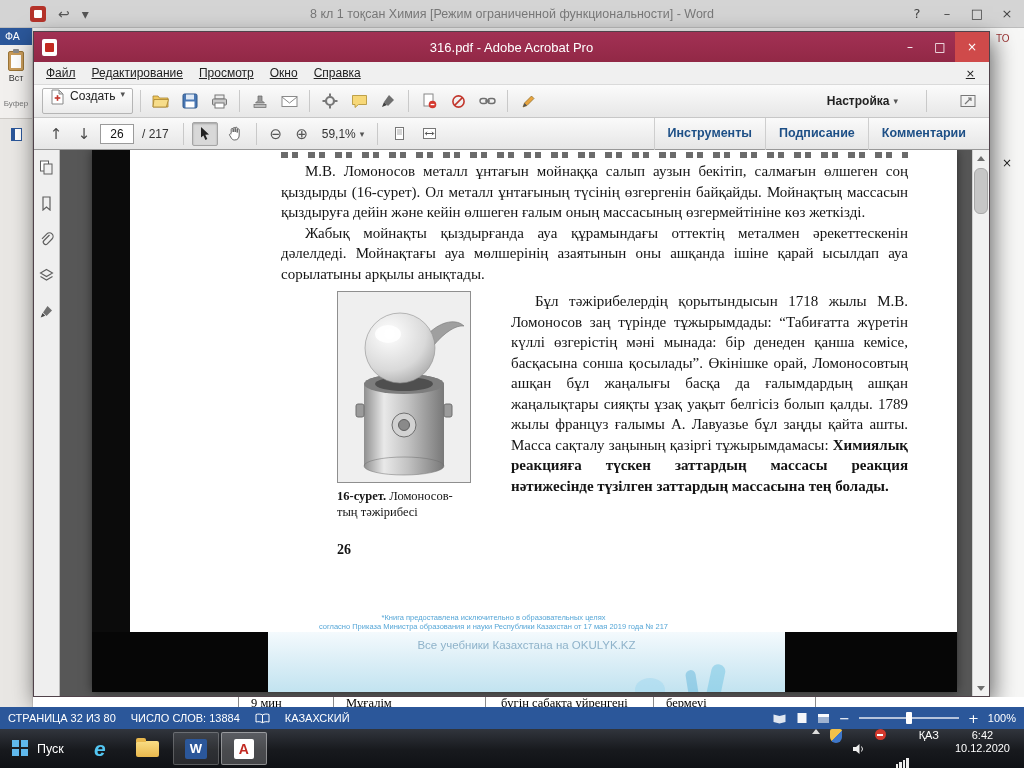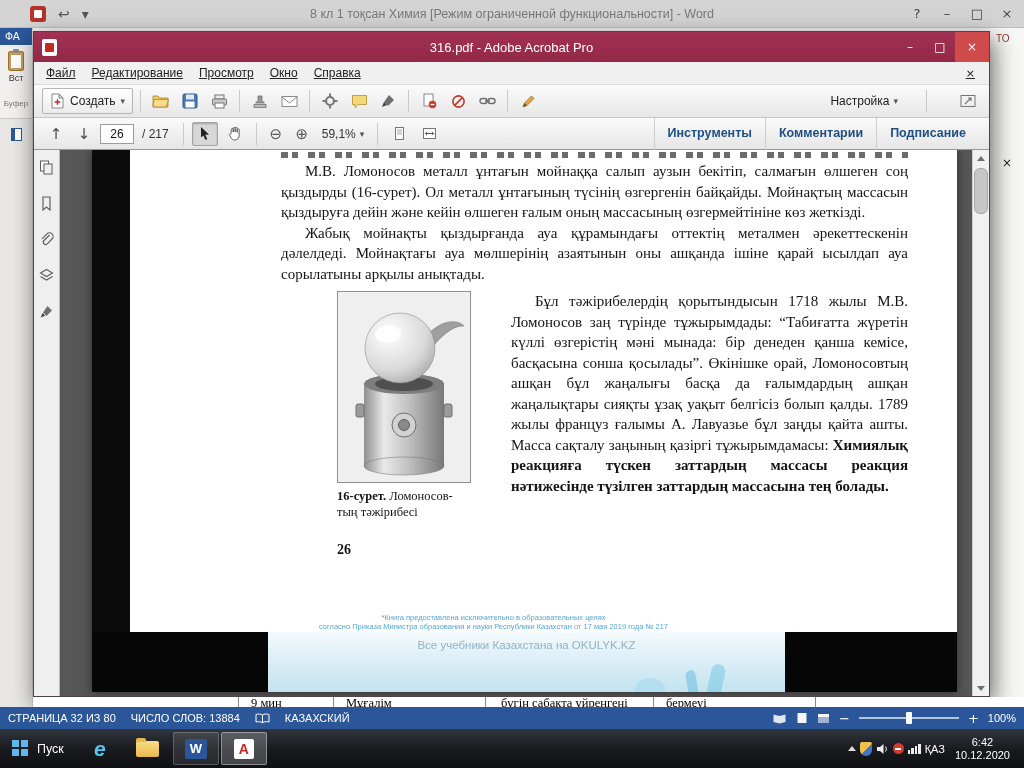--- a/index.html
+++ b/index.html
@@ -57,26 +57,26 @@
     font-family:"DejaVu Sans",sans-serif; }
   .ac-btn.close { width:34px; background:#cf4a4a; }
 
   .ac-menubar { height:23px; background:#f0f0f0; border-bottom:1px solid #dadada;
     display:flex; align-items:center; padding:0 4px; font-size:12px; color:#222;text-decoration:underline; }
   .menu { padding:0 8px; line-height:23px; }
   .menu-close { margin-left:auto; padding-right:10px; font-size:11px; color:#222; font-family:"DejaVu Sans",sans-serif; }
 
   .ac-toolbar { height:33px; background:linear-gradient(#fbfbfb,#e7e7e7); border-bottom:1px solid #c7c7c7;
     display:flex; align-items:center; padding:0 8px; gap:3px; }
-  .tb-btn { height:26px; display:flex; align-items:center; gap:5px; padding:0 7px; border:1px solid transparent; border-radius:2px; font-size:12px; color:#222; }
+  .tb-btn { height:26px; display:flex; align-items:flex-start; gap:5px; padding:0 7px; border:1px solid transparent; border-radius:2px; font-size:12px; color:#222; }
   .tb-btn.create { border-color:#b5b5b5; background:linear-gradient(#ffffff,#ebebeb); }
   .tb-ico { width:26px; height:26px; display:flex; align-items:center; justify-content:center; border-radius:2px; }
   .sep { width:1px; height:22px; background:#c9c9c9; margin:0 4px; flex:none; }
   .dd { font-size:9px; color:#555; font-family:"DejaVu Sans",sans-serif; }
-  .tb-right { margin-left:auto; display:flex; align-items:center; gap:24px; font-size:12px; color:#222; }
+  .tb-right { margin-left:auto; display:flex; align-items:center; gap:24px; font-size:12px; color:#222;font-weight:bold; }
 
   .ac-navbar { height:32px; background:linear-gradient(#fafafa,#e6e6e6); border-bottom:1px solid #989898;
     display:flex; align-items:center; padding:0 10px; gap:4px; font-size:12px; color:#333; }
   .nav-arrow { width:24px; text-align:center; font-size:15px; color:#4a4a4a; font-family:"DejaVu Sans",sans-serif; }
   .page-box { width:34px; height:20px; border:1px solid #9b9b9b; background:#fff; text-align:center; font-size:12px;
     font-family:"Liberation Sans",sans-serif; color:#111; }
   .page-total { margin:0 6px 0 4px; color:#333; }
   .tool { width:26px; height:24px; display:flex; align-items:center; justify-content:center; border:1px solid transparent; border-radius:2px; }
   .tool.pressed { background:#d8d8d8; border-color:#a5a5a5; box-shadow: inset 0 1px 2px rgba(0,0,0,.25); }
   .zoom-glyph { width:22px; text-align:center; font-size:15px; color:#555; font-family:"DejaVu Sans",sans-serif; }
@@ -146,21 +146,21 @@
     border:1px solid transparent; }
   .tb-app.running { background:rgba(255,255,255,.10); border-color:rgba(255,255,255,.22); }
   .tb-app.active  { background:rgba(255,255,255,.22); border-color:rgba(255,255,255,.38); }
   .ie-e { font-size:21px; font-style:italic; font-weight:bold; color:#53c6f2; line-height:1; }
   .tb-folder { width:23px; height:16px; background:linear-gradient(#f9dd85,#e9b84d); border-radius:2px; position:relative; }
   .tb-folder::before { content:""; position:absolute; left:0; top:-3px; width:10px; height:4px; background:#e9b84d; border-radius:2px 2px 0 0; }
   .tb-word { width:22px; height:20px; background:#2b579a; border-radius:2px; color:#fff; font-weight:bold; font-size:13px;
     display:flex; align-items:center; justify-content:center; }
   .tb-acro { width:20px; height:20px; background:#fff; border-radius:2px; color:#c22a22; font-weight:bold; font-size:14px;
     display:flex; align-items:center; justify-content:center; }
-  .tray { margin-left:auto; display:flex; align-items:center; gap:4px; padding-right:8px; color:#fff; }
+  .tray { margin-left:auto; display:flex; gap:10px; padding-right:8px; color:#fff; }
   .chev { width:0; height:0; border-left:4px solid transparent; border-right:4px solid transparent; border-bottom:5px solid #ddd; }
   .shield { width:12px; height:14px; background:linear-gradient(135deg,#f2c14a 50%, #3f77c9 50%); border-radius:2px 2px 6px 6px; }
   .red-dot { width:11px; height:11px; border-radius:50%; background:#d4392e; position:relative; }
   .red-dot::after { content:""; position:absolute; left:2.5px; top:4.5px; width:6px; height:2px; background:#fff; }
   .net { display:flex; align-items:flex-end; gap:1px; }
   .net i { width:2.5px; background:#eee; display:block; }
   .net i:nth-child(1){height:4px;} .net i:nth-child(2){height:6px;} .net i:nth-child(3){height:8px;} .net i:nth-child(4){height:10px;}
   .kaz { font-size:11px; }
   .clock { text-align:center; font-size:11px; line-height:13px; padding:0 6px; }
 </style>
@@ -368,22 +368,22 @@
           </svg>
       </span>
       <span class="tool">
         <svg width="15" height="15" viewBox="0 0 15 15">
             <rect x="1.5" y="2.5" width="12" height="10" fill="#fff" stroke="#777"></rect>
             <path d="M3.5,7.5 h8 M5,5.8 l-1.7,1.7 1.7,1.7 M10,5.8 l1.7,1.7 -1.7,1.7" stroke="#555" fill="none"></path>
           </svg>
       </span>
       <div class="nav-tabs">
         <span class="nav-tab">Инструменты</span>
+        <span class="nav-tab">Подписание</span>
         <span class="nav-tab">Комментарии</span>
-        <span class="nav-tab">Подписание</span>
       </div>
     </div>
 
     <div class="ac-body">
       <div class="ac-sidebar">
         <span>
           <svg width="15" height="15" viewBox="0 0 15 15">
               <rect x="1.5" y="1" width="8" height="10" fill="#fff" stroke="#5f5f5f"></rect>
               <rect x="5" y="4" width="8" height="10" fill="#efefef" stroke="#5f5f5f"></rect>
             </svg>

